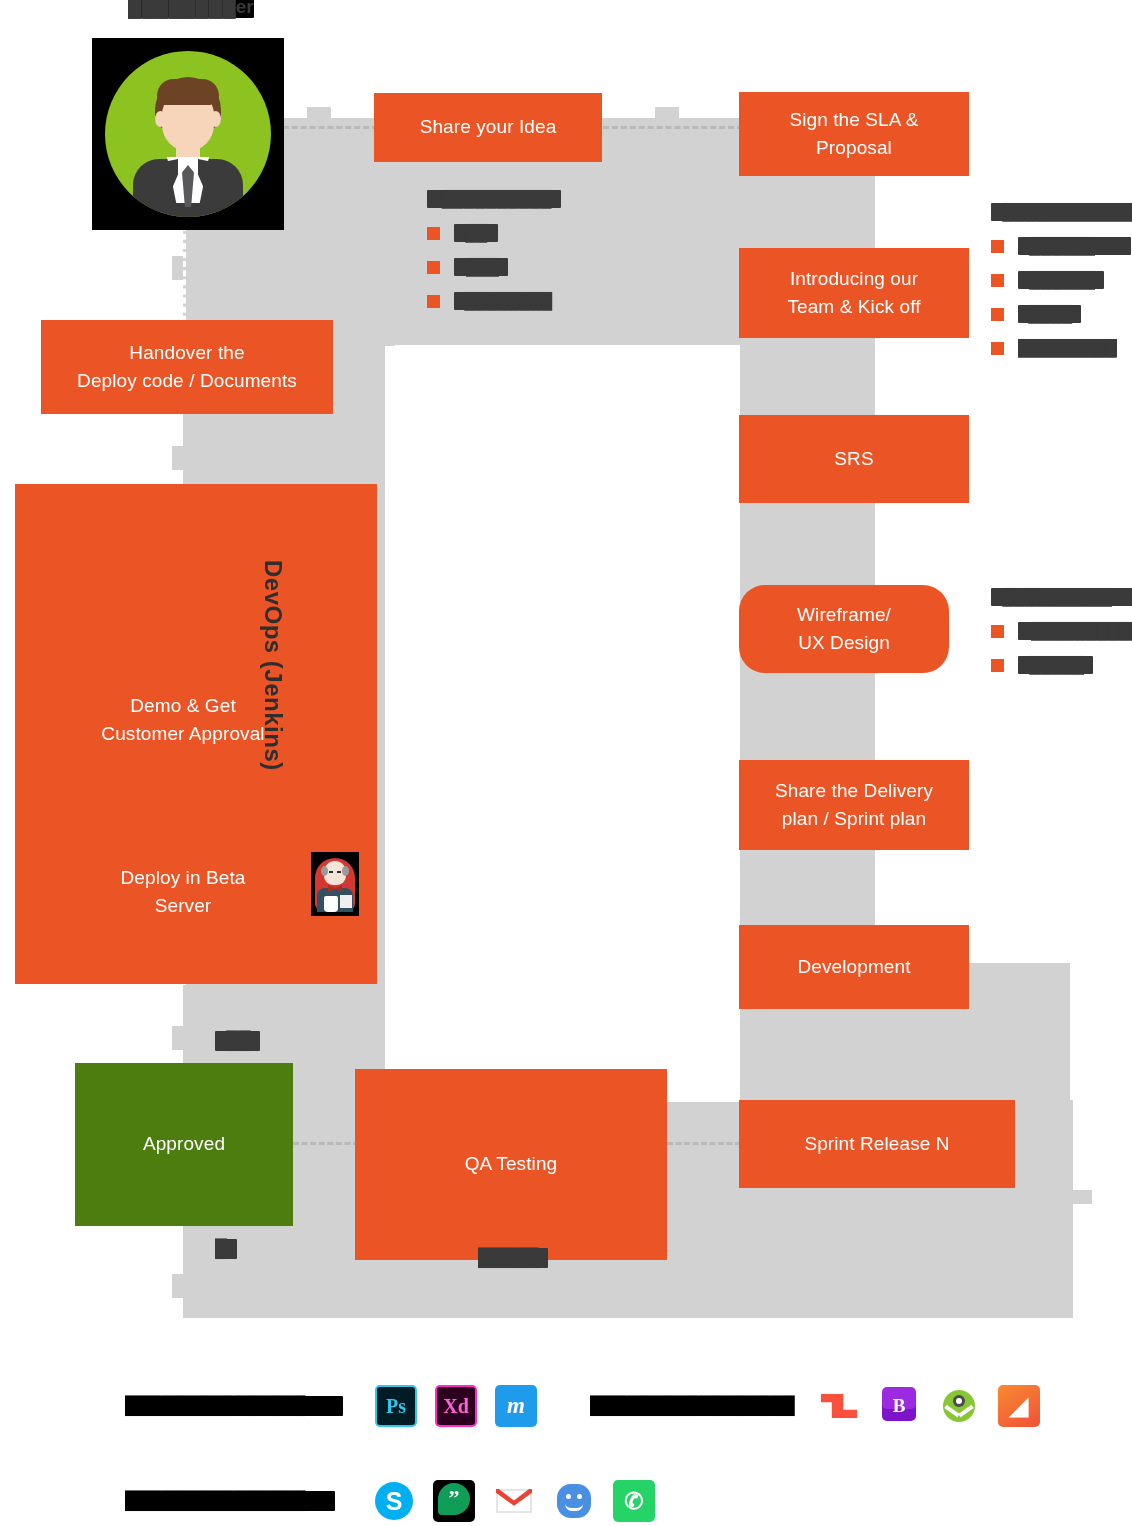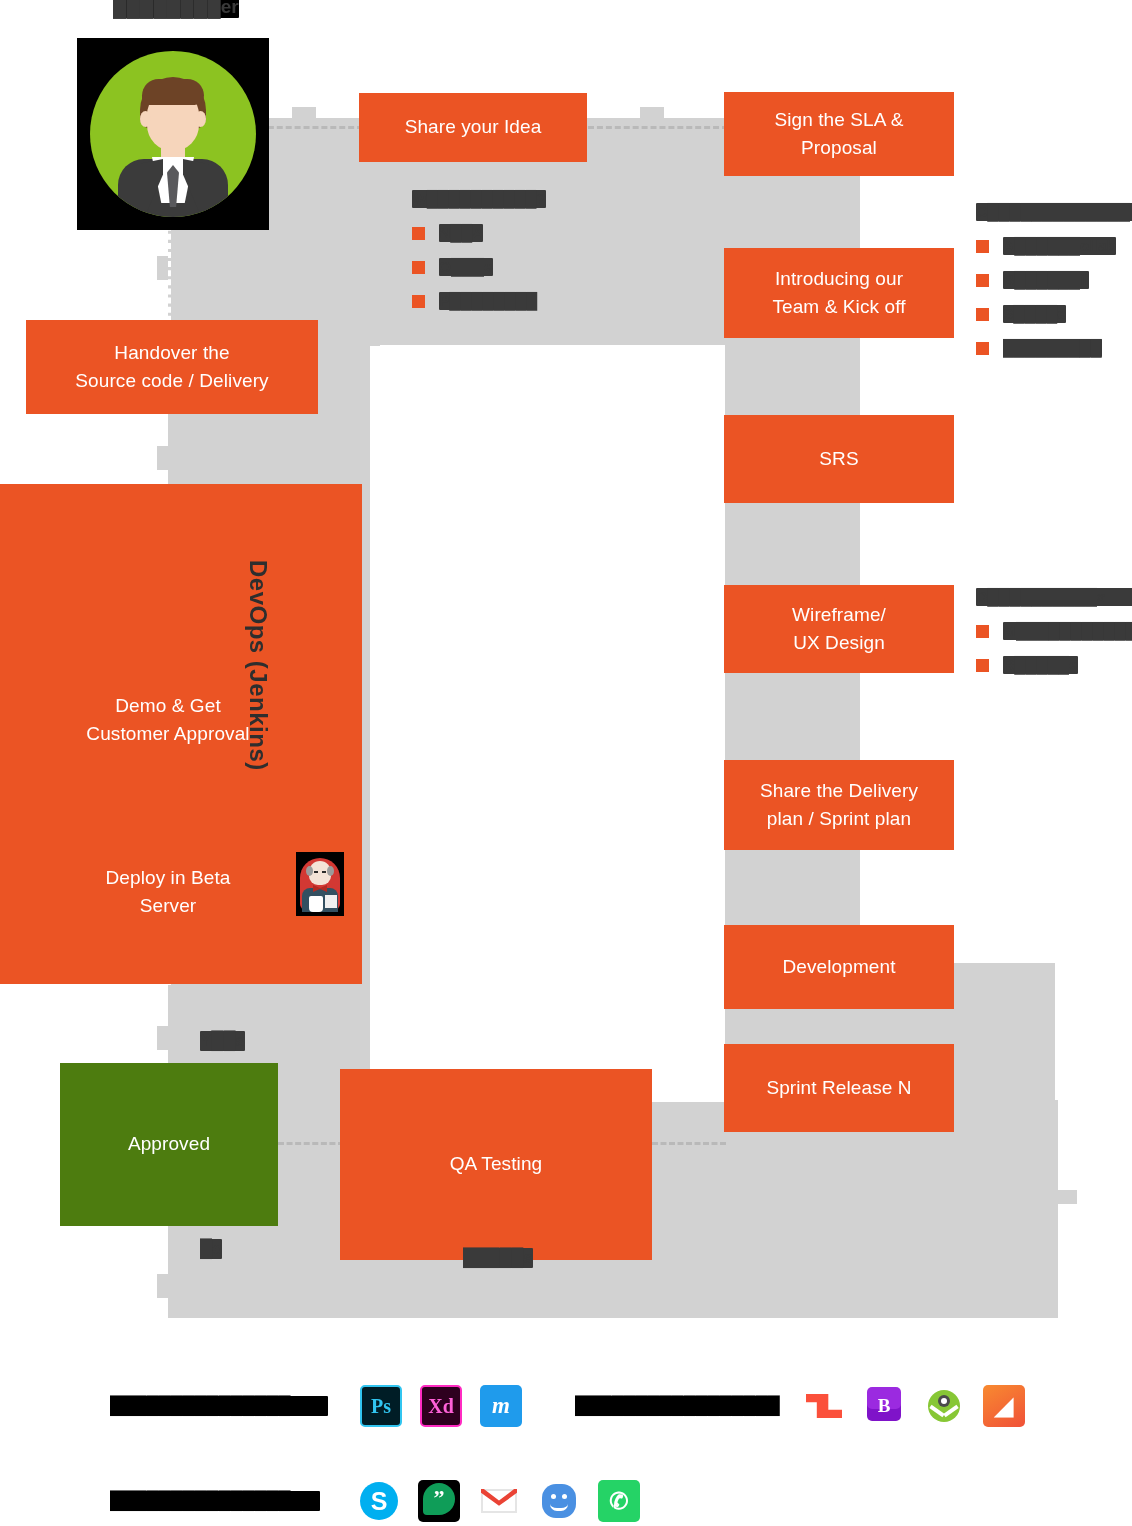--- a/index.html
+++ b/index.html
@@ -1,21 +1,21 @@
 <!DOCTYPE html>
 <html><head>
 <meta charset="utf-8">
 <style>
   * { box-sizing: border-box; margin:0; padding:0; }
   html,body{ background:#ffffff; }
   body{
     width:1132px; height:1526px; position:relative; overflow:hidden;
     font-family:"Liberation Sans", sans-serif;
   }
-  .canvas{ position:absolute; inset:0; }
+  .canvas{ position:absolute; inset:0;margin-left:15px; }
 
   
   .gray{ position:absolute; background:#d2d2d2; }
 
   
   .box{
     position:absolute; display:flex; align-items:center; justify-content:center;
     text-align:center; color:#ffffff; font-weight:normal; font-size:19px;
     line-height:1.5; padding:6px 10px; letter-spacing:.1px;
   }
@@ -241,29 +241,29 @@
   <div class="box orange" style="left:359px;top:93px;width:228px;height:69px;">Share your Idea</div>
 
   <div class="box orange" style="left:724px;top:92px;width:230px;height:84px;white-space:pre-line;">Sign the SLA &amp;
 Proposal</div>
 
   <div class="box orange" style="left:724px;top:248px;width:230px;height:90px;white-space:pre-line;">Introducing our
 Team &amp; Kick off</div>
 
   <div class="box orange" style="left:724px;top:415px;width:230px;height:88px;">SRS</div>
 
-  <div class="box orange" style="left:724px;top:585px;width:230px;height:88px;white-space:pre-line;">Wireframe/
+  <div class="box orange" style="left:724px;top:585px;width:210px;height:88px;white-space:pre-line;border-radius:26px;">Wireframe/
 UX Design</div>
 
   <div class="box orange" style="left:724px;top:760px;width:230px;height:90px;white-space:pre-line;">Share the Delivery
 plan / Sprint plan</div>
 
   <div class="box orange" style="left:724px;top:925px;width:230px;height:84px;">Development</div>
 
-  <div class="box orange" style="left:724px;top:1044px;width:230px;height:88px;">Sprint Release N</div>
+  <div class="box orange" style="left:724px;top:1100px;width:276px;height:88px;">Sprint Release N</div>
 
   <div class="box orange" style="left:340px;top:1069px;width:312px;height:191px;">QA Testing</div>
 
   <div class="box blue" style="left:60px;top:1063px;width:218px;height:163px;">Approved</div>
 
   <div class="box orange" style="left:0px;top:484px;width:362px;height:500px;"></div>
 
   <div class="box" style="left:18px;top:690px;width:300px;height:60px;white-space:pre-line;">Demo &amp; Get
 Customer Approval</div>
   <div class="box" style="left:18px;top:862px;width:300px;height:60px;white-space:pre-line;">Deploy in Beta
@@ -278,21 +278,21 @@
     <div class="jk-hair-r"></div>
     <div class="jk-eye-l"></div>
     <div class="jk-eye-r"></div>
     <div class="jk-suit"></div>
     <div class="jk-bow"></div>
     <div class="jk-cup"></div>
     <div class="jk-paper"></div>
   </div>
 
   <div class="box orange" style="left:26px;top:320px;width:292px;height:94px;white-space:pre-line;">Handover the
-Source code / Delivery</div>
+Deploy code / Documents</div>
 
   <div style="position:absolute;left:200px;top:1031px;font-size:17px;font-weight:bold;color:#3a3a3a;" class="redact">Y██s</div>
   <div style="position:absolute;left:200px;top:1239px;font-size:17px;font-weight:bold;color:#3a3a3a;" class="redact">█o</div>
   <div style="position:absolute;left:463px;top:1248px;font-size:17px;font-weight:bold;color:#3a3a3a;" class="redact">█████s</div>
 
   <div class="legend" style="left:412px;top:190px;">
     <div class="legend-title redact">W██████████?</div>
     <div class="legend-row">
       <span class="legend-sw"></span>
       <span class="legend-label redact">N██A</span>

